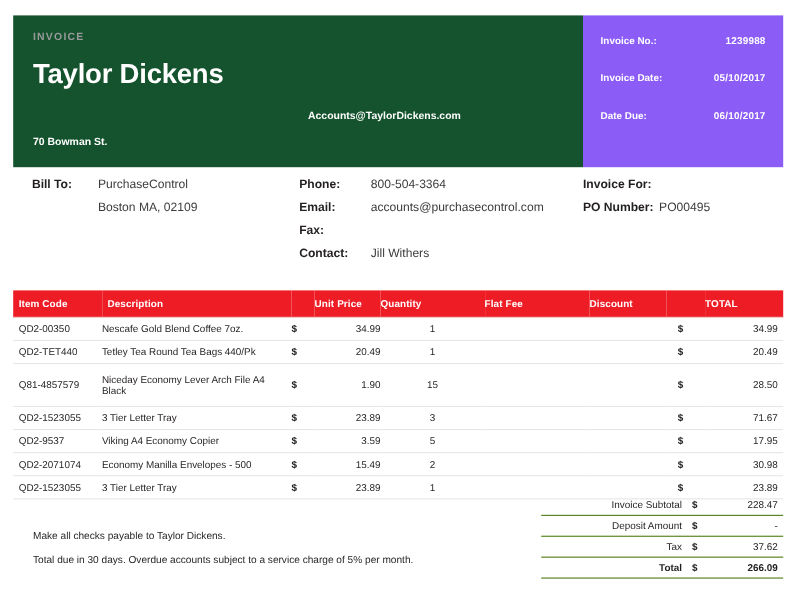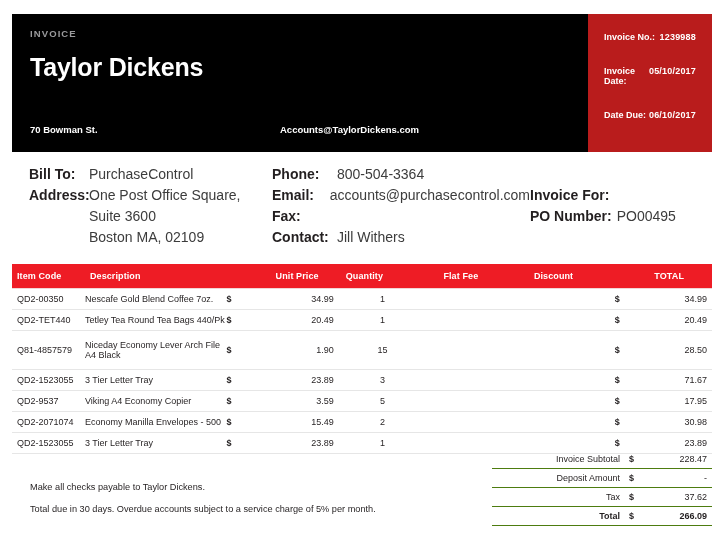--- a/index.html
+++ b/index.html
@@ -19,22 +19,22 @@
   
   .header-band {
     position: absolute;
     left: 12px;
     top: 14px;
     right: 12px;
     height: 138px;
     display: flex;
   }
   .header-dark {
-    background: #000000;
-    width: 576px;
+    background: #14532d;
+    width: 518px;
     position: relative;
     padding: 14px 18px 0 18px;
     box-sizing: border-box;
   }
   .invoice-kicker {
     color: #9a9a9c;
     font-size: 9.5px;
     font-weight: bold;
     letter-spacing: 1.1px;
   }
@@ -51,25 +51,25 @@
     right: 18px;
     bottom: 12px;
     display: flex;
   }
   .hc-col {
     color: #ffffff;
     font-size: 9.5px;
     font-weight: bold;
     line-height: 20px;
   }
-  .hc-col.left { width: 250px; }
+  .hc-col.left { width: 250px; margin-top: 24px; }
   .hc-col.right { flex: 1; }
 
   .header-red {
-    background: #b91c1c;
+    background: #8b5cf6;
     flex: 1;
     padding: 18px 16px 18px 16px;
     box-sizing: border-box;
   }
   .red-row {
     display: flex;
     justify-content: space-between;
     color: #ffffff;
     font-size: 9px;
     font-weight: bold;
@@ -78,22 +78,21 @@
   .red-row .rv { letter-spacing: 0.2px; }
 
   
   .billto-band {
     position: absolute;
     left: 12px;
     top: 158px;
     right: 12px;
     height: 96px;
     display: flex;
-    font-size: 14px;
-    align-items: center;
+    font-size: 11px;
   }
   .bt-col { position: relative; }
   .bt-col.c1 { width: 260px; padding-left: 17px; box-sizing: border-box; }
   .bt-col.c2 { width: 258px; }
   .bt-col.c3 { flex: 1; }
   .bt-line {
     display: flex;
     line-height: 21px;
   }
   .bt-label {
@@ -114,21 +113,21 @@
     right: 12px;
     border-collapse: collapse;
     width: 700px;
     font-size: 9px;
   }
   .items-table thead th {
     background: #ee1c25;
     color: #ffffff;
     font-size: 9px;
     font-weight: bold;
-    padding: 7px 12px;
+    padding: 7px 0;
     text-align: left;
     letter-spacing: 0.1px;
   }
   .items-table tbody td {
     border-bottom: 1px solid #e6e6e6;
     padding: 5px 0;
     color: #231f20;
     vertical-align: middle;
   }
   .items-table tbody tr:first-child td { border-top: 1px solid #f2d5d6; }
@@ -219,24 +218,20 @@
 </div>
 
 <div class="billto-band">
 
   <div class="bt-col c1">
     <div class="bt-line">
       <span class="bt-label">Bill To:</span>
       <span class="bt-val">PurchaseControl</span>
     </div>
     <div class="bt-line">
-      <span class="bt-label">Address:</span>
-      <span class="bt-val">One Post Office Square, Suite 3600</span>
-    </div>
-    <div class="bt-line">
       <span class="bt-label"></span>
       <span class="bt-val">Boston MA, 02109</span>
     </div>
   </div>
 
   <div class="bt-col c2">
     <div class="bt-line">
       <span class="bt-label">Phone:</span>
       <span class="bt-val">800-504-3364</span>
     </div>

